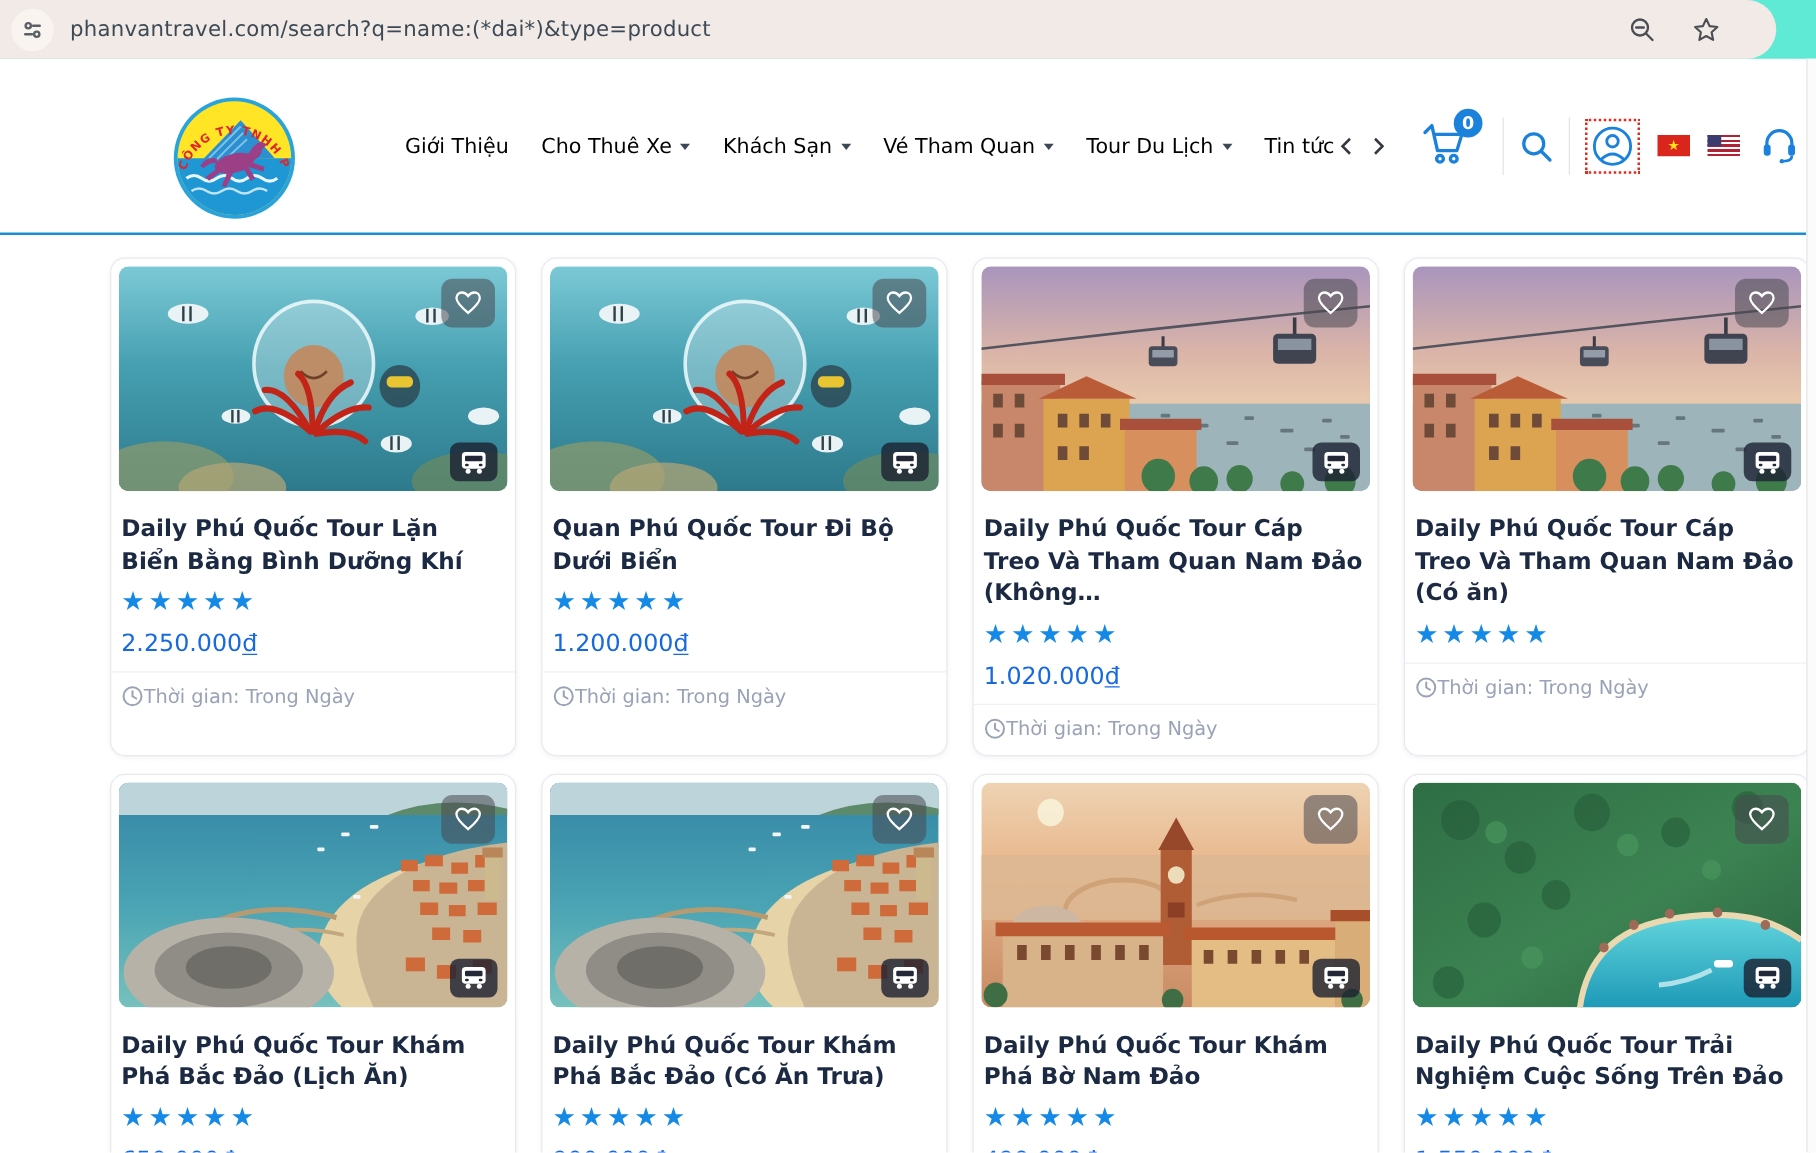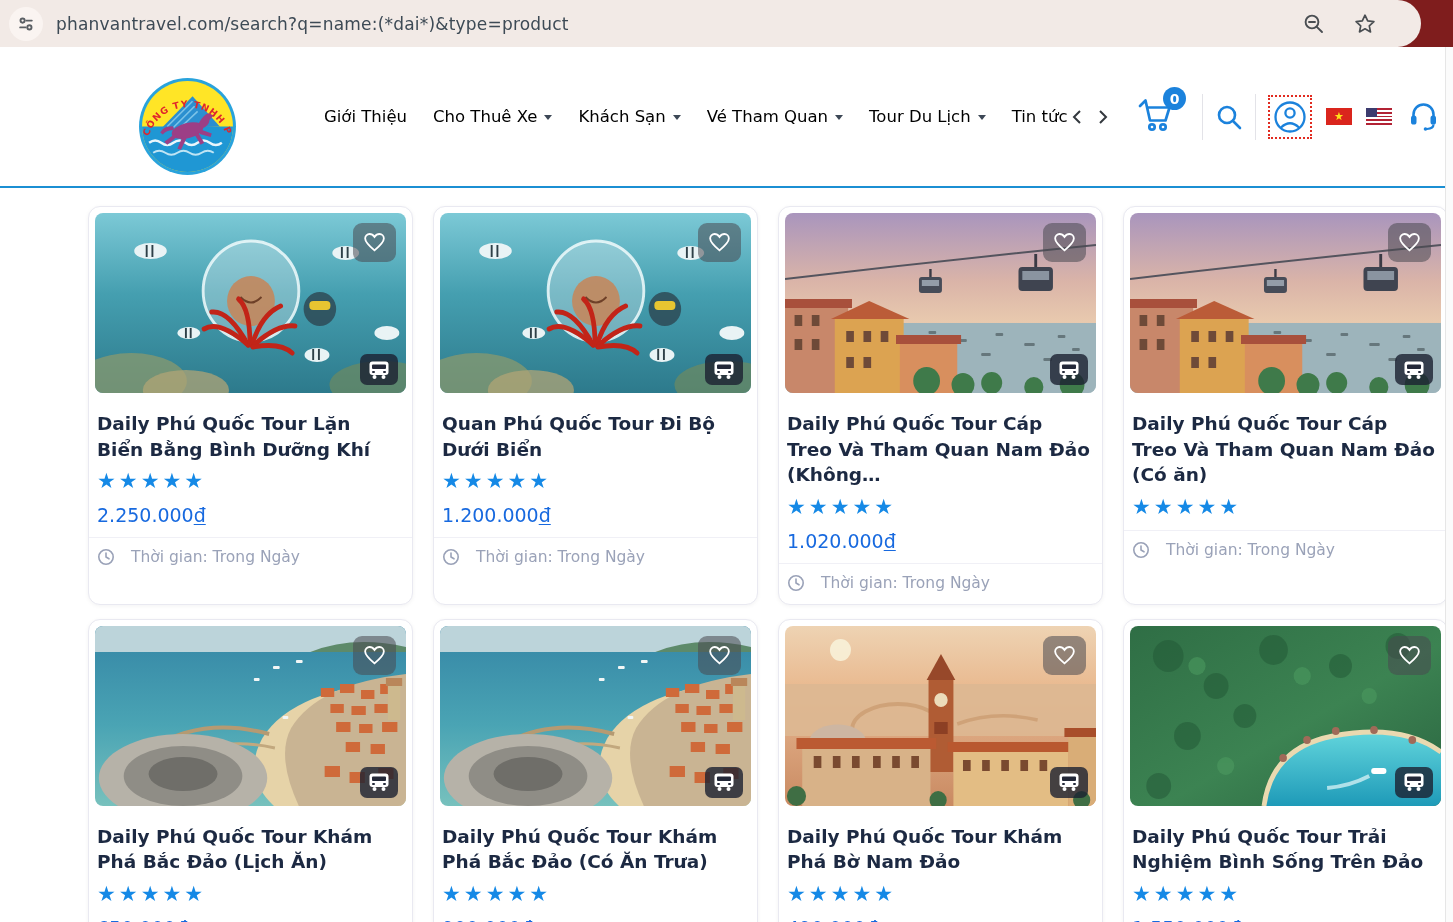--- a/index.html
+++ b/index.html
@@ -1,21 +1,21 @@
 <!DOCTYPE html>
 <html style="--accent: #1b82dc; --price_blue: #1769df; --star_blue: #1589e6; --title_navy: #1c2942; --header_border: #1b8fd3; --urlbar_bg: #f2eae6; --muted: #9aa2b8; --flag_red: #da251d; --flag_yellow: #ffe01a;"><head>
 <meta charset="utf-8">
 <style>
   * { margin:0; padding:0; box-sizing:border-box; }
   html,body { width:1453px; height:922px; overflow:hidden; background:#fff;
     font-family:"DejaVu Sans","Liberation Sans",sans-serif; }
   body { position:relative; }
 
   
-  .browser-bar { position:absolute; top:0; left:0; width:1453px; height:47px; background:#7f1d1d; z-index:30; }
+  .browser-bar { position:absolute; top:0; left:0; width:1453px; height:47px; background:#5eead4; z-index:30; }
   .omnibox { position:absolute; top:0; left:0; width:1421px; height:47px; background:var(--urlbar_bg);
     border-radius:0 24px 24px 0; display:flex; align-items:center; }
   .tune-btn { margin-left:9px; width:34px; height:34px; border-radius:50%; background:#faf4f1;
     display:flex; align-items:center; justify-content:center; cursor:pointer; flex:0 0 auto; }
   .url-text { margin-left:13px; font-size:17px; color:#3d4a55; letter-spacing:.2px; white-space:nowrap; }
   .omni-actions { position:absolute; right:44px; top:0; height:47px; display:flex; align-items:center; gap:27px; }
   .omni-actions svg { display:block; cursor:pointer; }
 
   
   .site-header { position:absolute; top:47px; left:0; width:1445px; height:141px; background:#fff;
@@ -54,21 +54,21 @@
   .scene, .scene svg { position:absolute; inset:0; width:100%; height:100%; }
   .fav { position:absolute; top:10px; right:10px; width:43px; height:39px; border:none; border-radius:9px;
     background:rgba(72,72,80,.55); display:flex; align-items:center; justify-content:center; cursor:pointer; }
   .bus-badge { position:absolute; bottom:8px; right:8px; width:38px; height:31px; border-radius:7px;
     background:rgba(28,33,49,.8); display:flex; align-items:center; justify-content:center; }
   .title { padding:12px 10px 0 8px; font-size:18.5px; font-weight:700; color:var(--title_navy); line-height:1.38; }
   .stars { padding:8px 8px 0; font-size:21px; letter-spacing:3px; color:var(--star_blue); line-height:1.1; }
   .price { padding:11px 8px 0; font-size:19px; font-weight:400; color:var(--price_blue); }
   .price .cur { text-decoration:underline; text-underline-offset:2px; }
   .foot { margin-top:11px; border-top:1px solid #f0f0f6; padding:10px 8px 12px; display:flex;
-    align-items:flex-end; gap:16px; font-size:15.5px; color:var(--muted); }
+    align-items:flex-end; gap:0; font-size:15.5px; color:var(--muted); }
   .foot svg { flex:0 0 auto; }
 
   
   .scrollbar { position:absolute; top:47px; right:0; width:8px; height:875px; background:#fbfbfb;
     border-left:1px solid #e6e6e6; z-index:40; }
 </style>
 </head>
 <body>
 
 <div class="browser-bar">
@@ -803,20 +803,20 @@
         <svg width="24" height="20" viewBox="0 0 24 20">
           <rect x="2.5" y="1.5" width="19" height="13.5" rx="3" fill="#ffffff"></rect>
           <rect x="5" y="4.5" width="14" height="4.5" rx="1" fill="#232838"></rect>
           <circle cx="7.5" cy="17" r="2" fill="#ffffff"></circle>
           <circle cx="16.5" cy="17" r="2" fill="#ffffff"></circle>
           <rect x="5" y="11" width="3" height="2" rx="1" fill="#232838"></rect>
           <rect x="16" y="11" width="3" height="2" rx="1" fill="#232838"></rect>
         </svg>
       </div>
     </div>
-    <h3 class="title">Daily Phú Quốc Tour Trải Nghiệm Bình Sống Trên Đảo</h3>
+    <h3 class="title">Daily Phú Quốc Tour Trải Nghiệm Cuộc Sống Trên Đảo</h3>
     <div class="stars">★★★★★</div>
     <div class="price"><span>1.550.000</span><span class="cur">đ</span></div>
 
   </article>
 </main>
 
 <div class="scrollbar"></div>
 
 </body></html>

